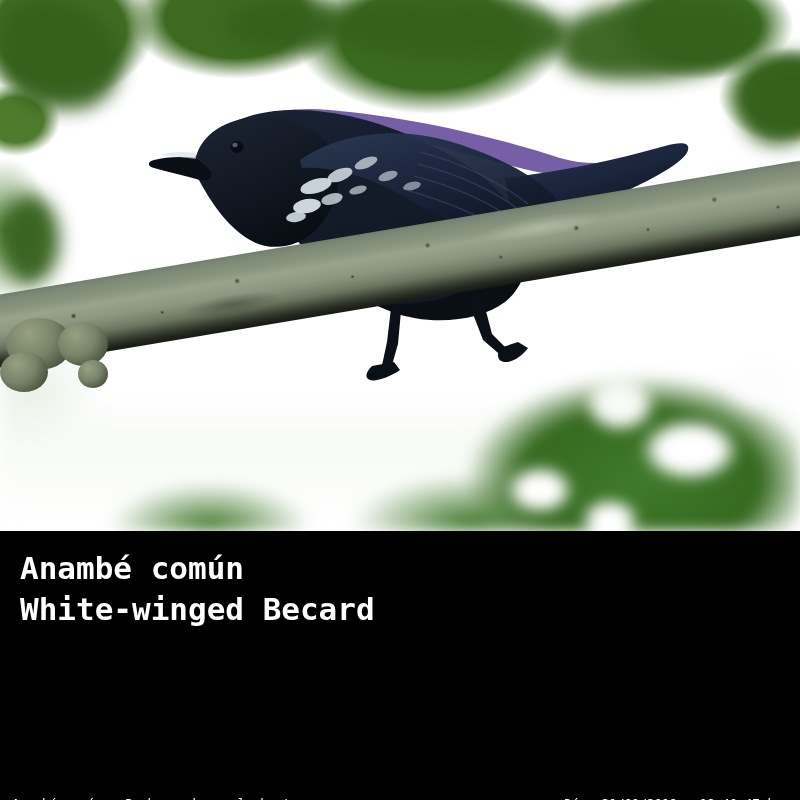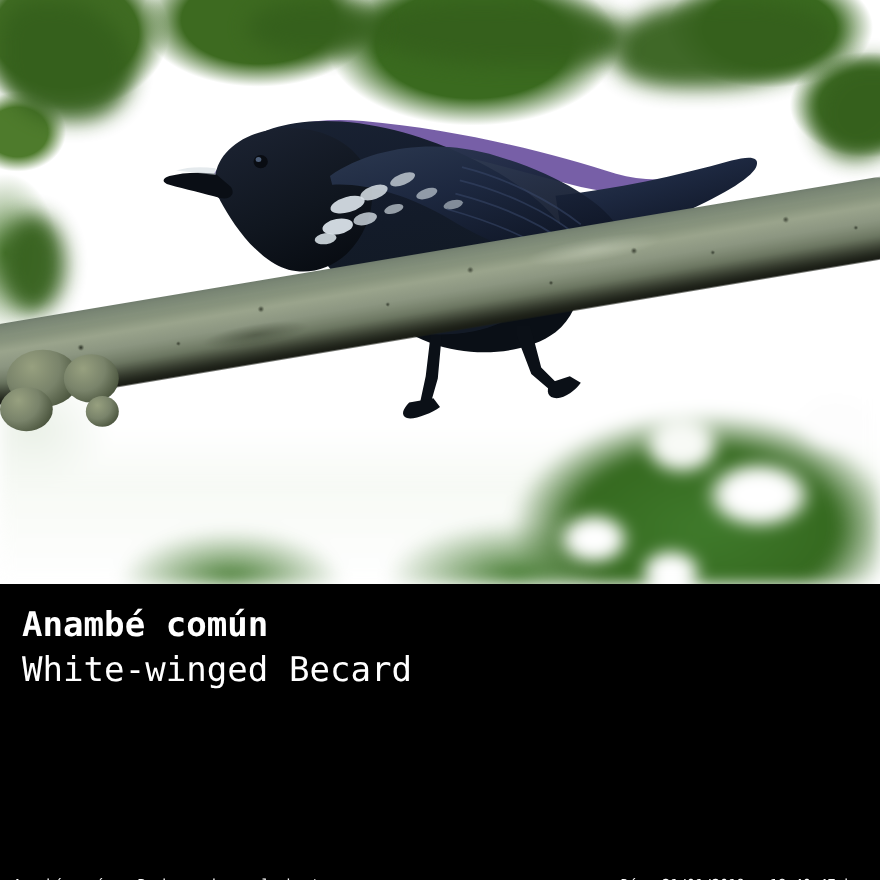--- a/index.html
+++ b/index.html
@@ -108,21 +108,21 @@
     color: #ffffff;
     letter-spacing: 0px;
   }
   .t1 {
     font-family: "DejaVu Sans Mono", monospace;
     font-size: 31px; font-weight: bold; line-height: 40px;
     white-space: pre;
   }
   .t2 {
     font-family: "DejaVu Sans Mono", monospace;
-    font-size: 31px; font-weight: normal; line-height: 42px;
+    font-size: 31px; font-weight: bold; line-height: 42px;
     white-space: pre;
   }
   .t3 {
     font-family: "DejaVu Sans Mono", monospace;
     font-size: 30px; font-weight: bold; line-height: 42px;
     white-space: pre;
   }
 
   
   #footer {

